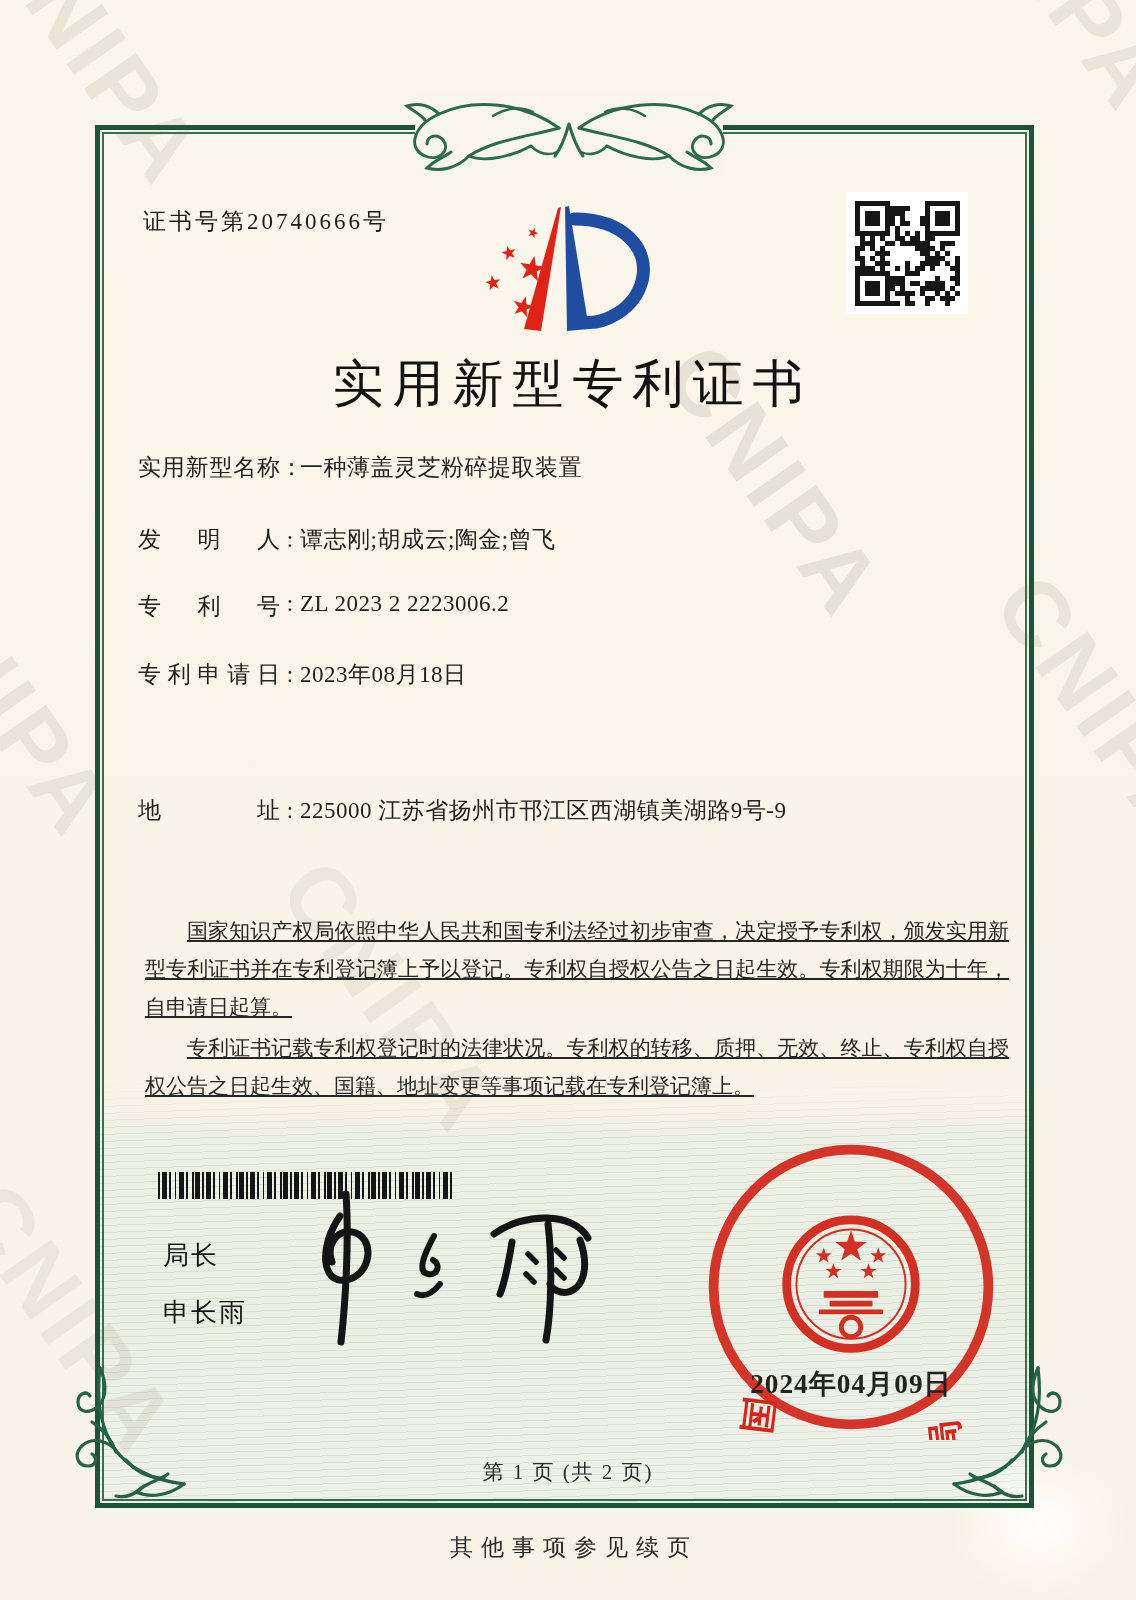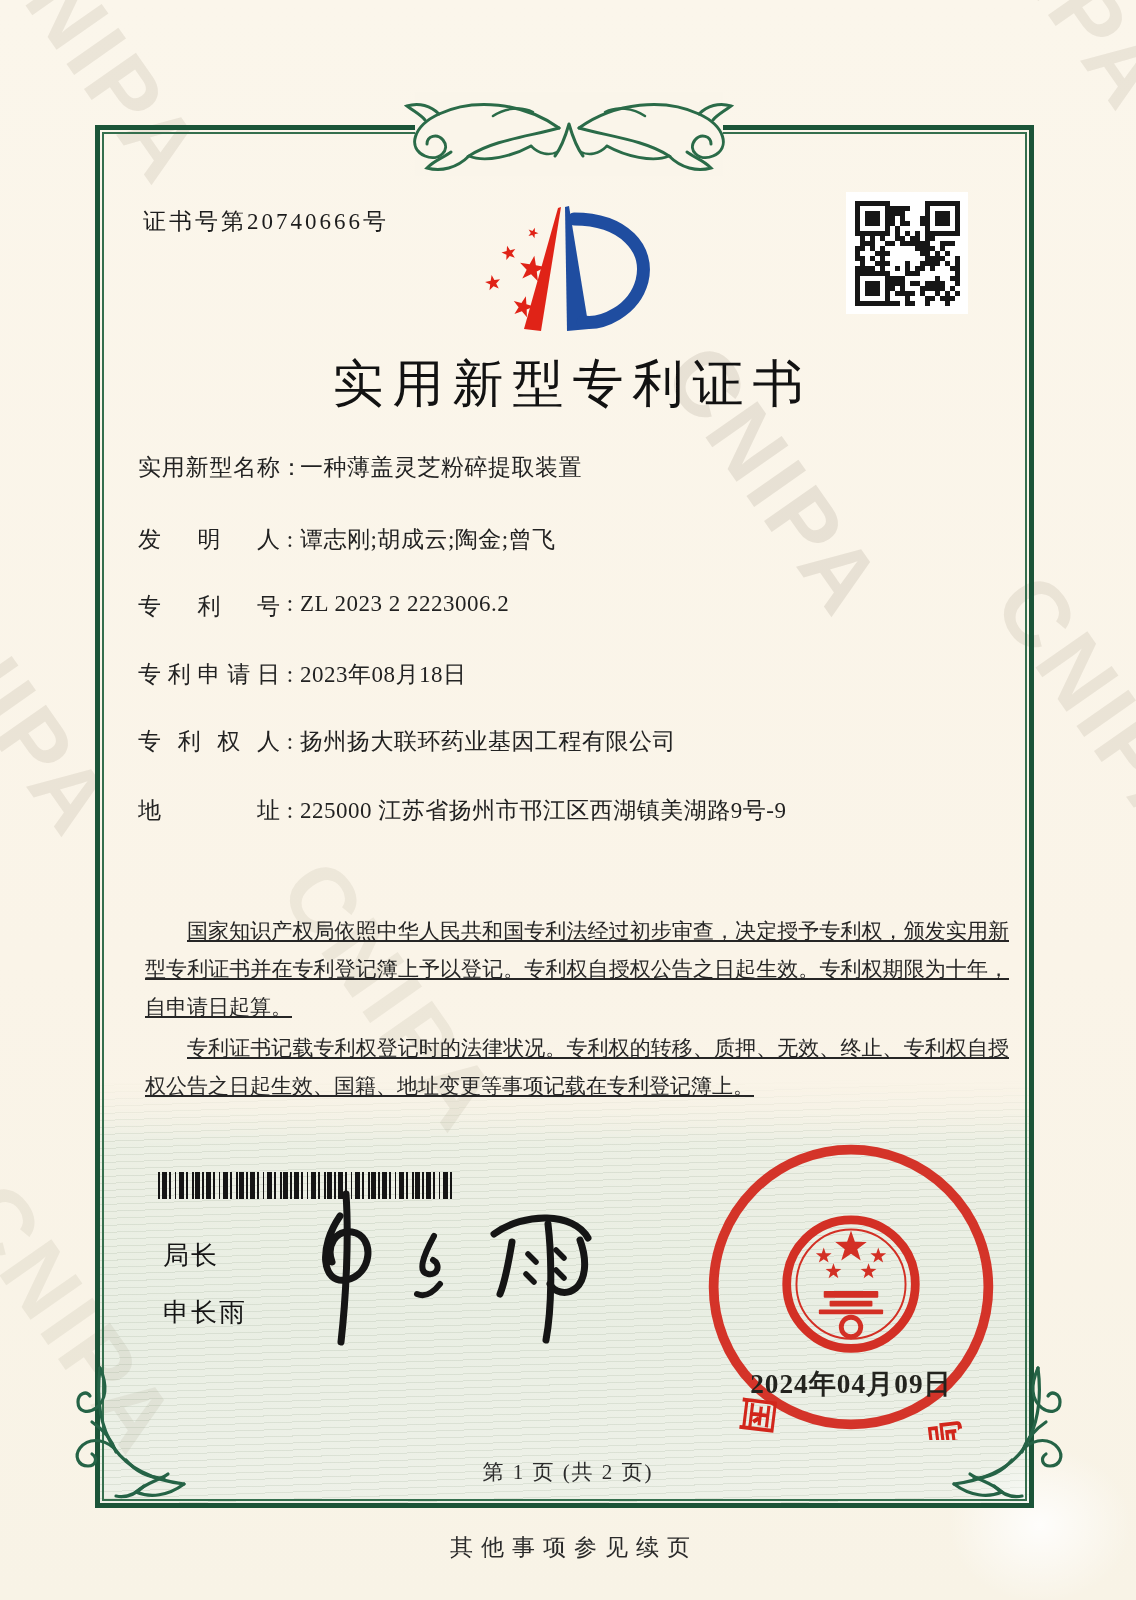--- a/index.html
+++ b/index.html
@@ -434,23 +434,20 @@
   </div>
   <div class="frow r1">
     <span class="flabel">发明人</span><span class="fcolon">:</span><span class="fvalue">谭志刚;胡成云;陶金;曾飞</span>
   </div>
   <div class="frow r2">
     <span class="flabel">专利号</span><span class="fcolon">:</span><span class="fvalue">ZL 2023 2 2223006.2</span>
   </div>
   <div class="frow r3">
     <span class="flabel">专利申请日</span><span class="fcolon">:</span><span class="fvalue">2023年08月18日</span>
   </div>
-  <div class="frow r4">
-    <span class="flabel">专利权人</span><span class="fcolon">:</span><span class="fvalue">扬州扬大联环药业基因工程有限公司</span>
-  </div>
   <div class="frow r5">
     <span class="flabel">地址</span><span class="fcolon">:</span><span class="fvalue">225000 江苏省扬州市邗江区西湖镇美湖路9号-9</span>
   </div>
 
   <div class="paras">
     <p>国家知识产权局依照中华人民共和国专利法经过初步审查，决定授予专利权，颁发实用新型专利证书并在专利登记簿上予以登记。专利权自授权公告之日起生效。专利权期限为十年，自申请日起算。</p>
     <p>专利证书记载专利权登记时的法律状况。专利权的转移、质押、无效、终止、专利权自授权公告之日起生效、国籍、地址变更等事项记载在专利登记簿上。</p>
   </div>
 
   <div class="barcode"></div>

